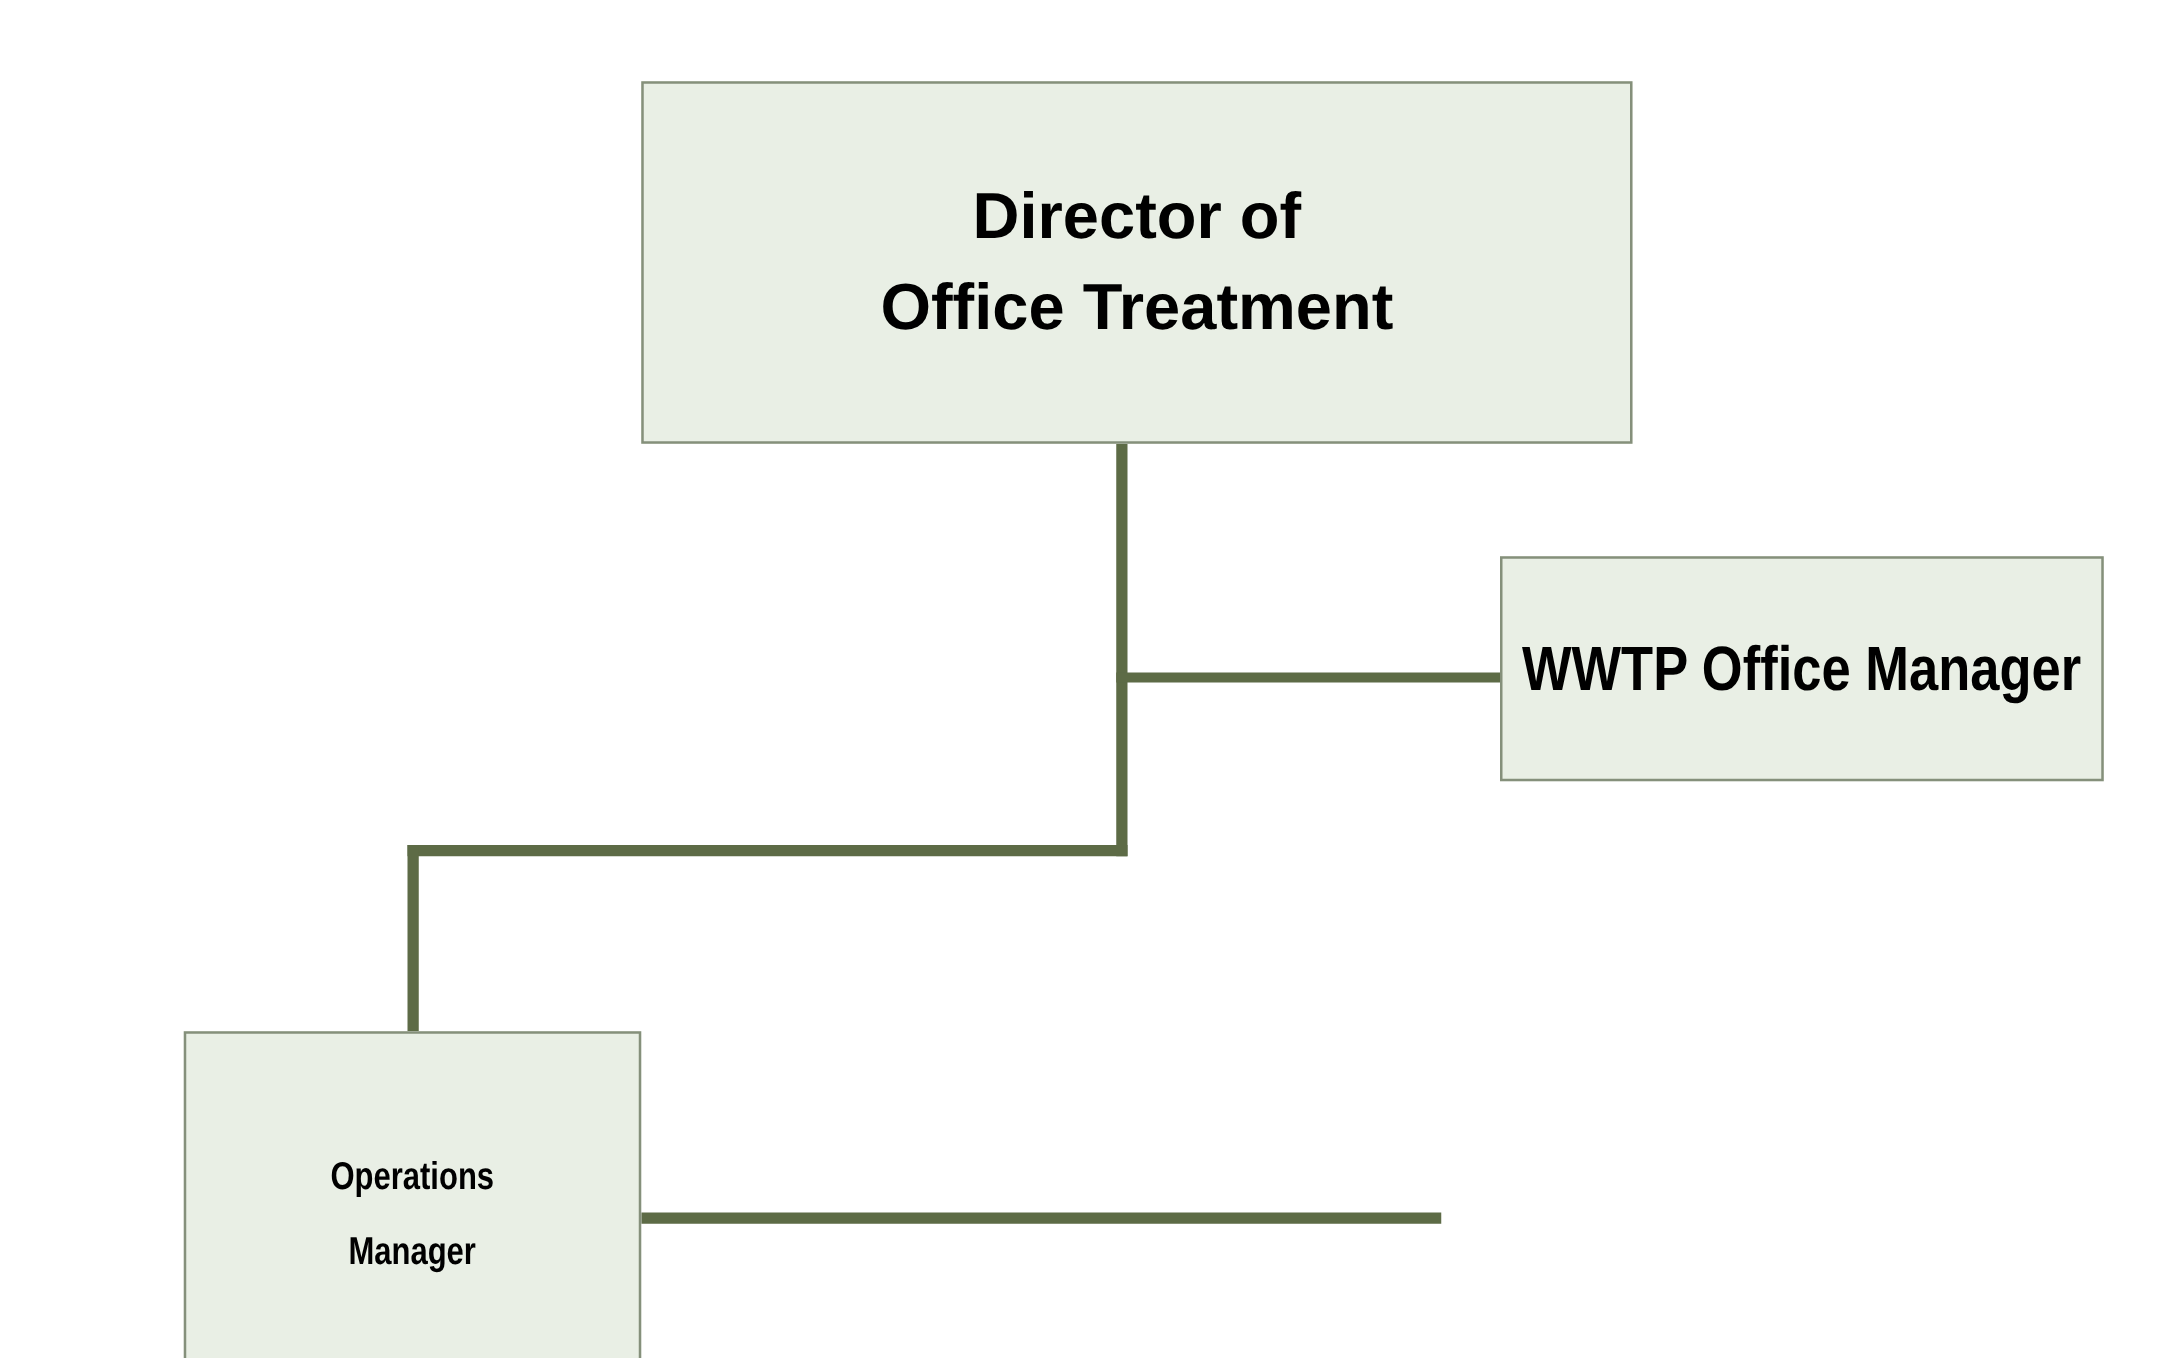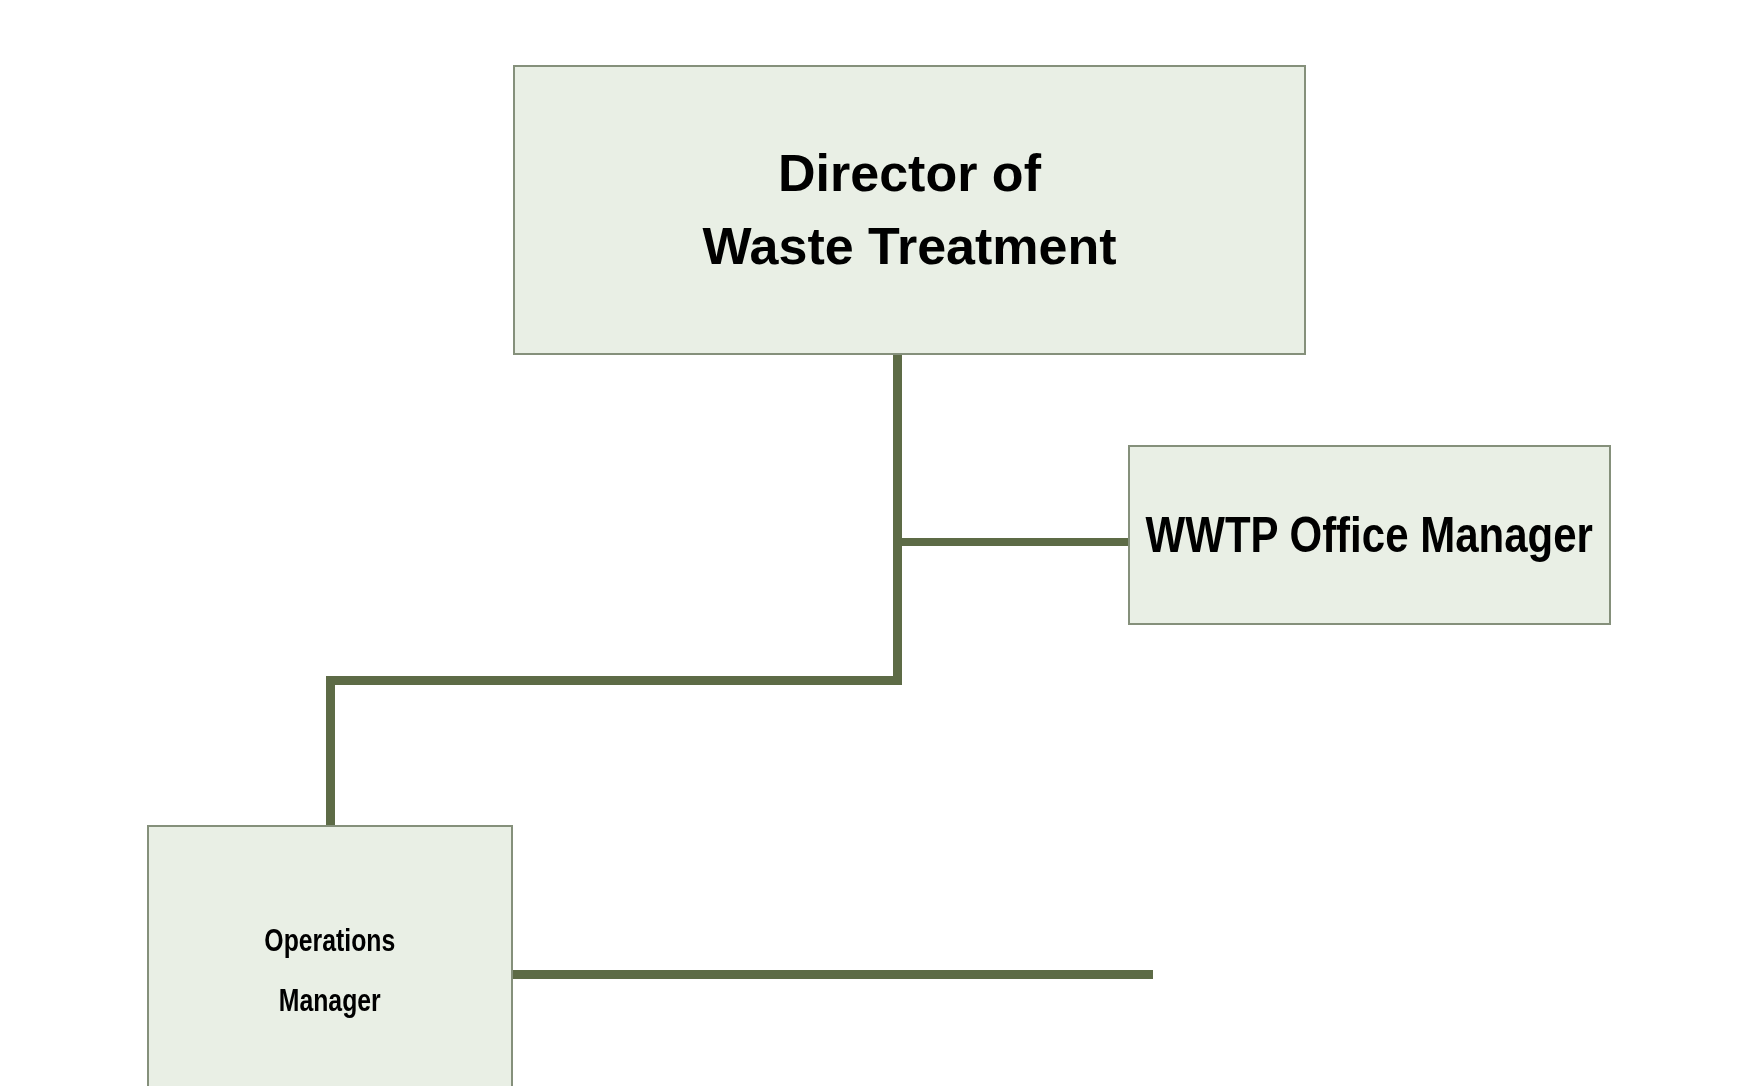--- a/index.html
+++ b/index.html
@@ -26,21 +26,21 @@
     color: #000000;
     z-index: 2;
   }
   .label-line { display: block; white-space: nowrap; }
   .conn {
     position: absolute;
     background: #5d6b46;
     z-index: 1;
   }
   #node-director      { left: 513px;  top: 23px;  width: 793px; height: 290px; font-size: 52px; line-height: 73px; }
-  #node-wwtp          { left: 1128px; top: 403px; width: 483px; height: 180px; font-size: 50px; }
+  #node-wwtp          { left: 1200px; top: 403px; width: 483px; height: 180px; font-size: 50px; }
   #node-wwtp .label-line          { transform: scaleX(0.84); }
   #node-operations    { left: 147px;  top: 783px; width: 366px; height: 291px; font-size: 31px; line-height: 60px; }
   #node-operations .label-line    { transform: scaleX(0.80); }
   #node-pretreatment  { left: 1153px; top: 812px; width: 565px; height: 236px; font-size: 50px; }
   #node-pretreatment .label-line  { transform: scaleX(0.76); }
 </style>
 </head>
 <body>
 
 <div class="canvas">
@@ -48,21 +48,21 @@
   <div class="conn" style="left:893px; top:313px; width:9px; height:330px;"></div>
   <div class="conn" style="left:893px; top:496px; width:307px; height:8px;"></div>
   <div class="conn" style="left:326px; top:634px; width:576px; height:9px;"></div>
   <div class="conn" style="left:326px; top:634px; width:9px; height:149px;"></div>
   <div class="conn" style="left:513px; top:928px; width:640px; height:9px;"></div>
   <div class="conn" style="left:316px; top:1074px; width:9px; height:12px;"></div>
   <div class="conn" style="left:1431px; top:1048px; width:9px; height:38px;"></div>
 
   <div class="node" id="node-director">
     <span class="label-line">Director of</span>
-    <span class="label-line">Waste Treatment</span>
+    <span class="label-line">Office Treatment</span>
   </div>
 
   <div class="node" id="node-wwtp">
     <span class="label-line">WWTP Office Manager</span>
   </div>
 
   <div class="node" id="node-operations">
     <span class="label-line">Operations</span>
     <span class="label-line">Manager</span>
   </div>

